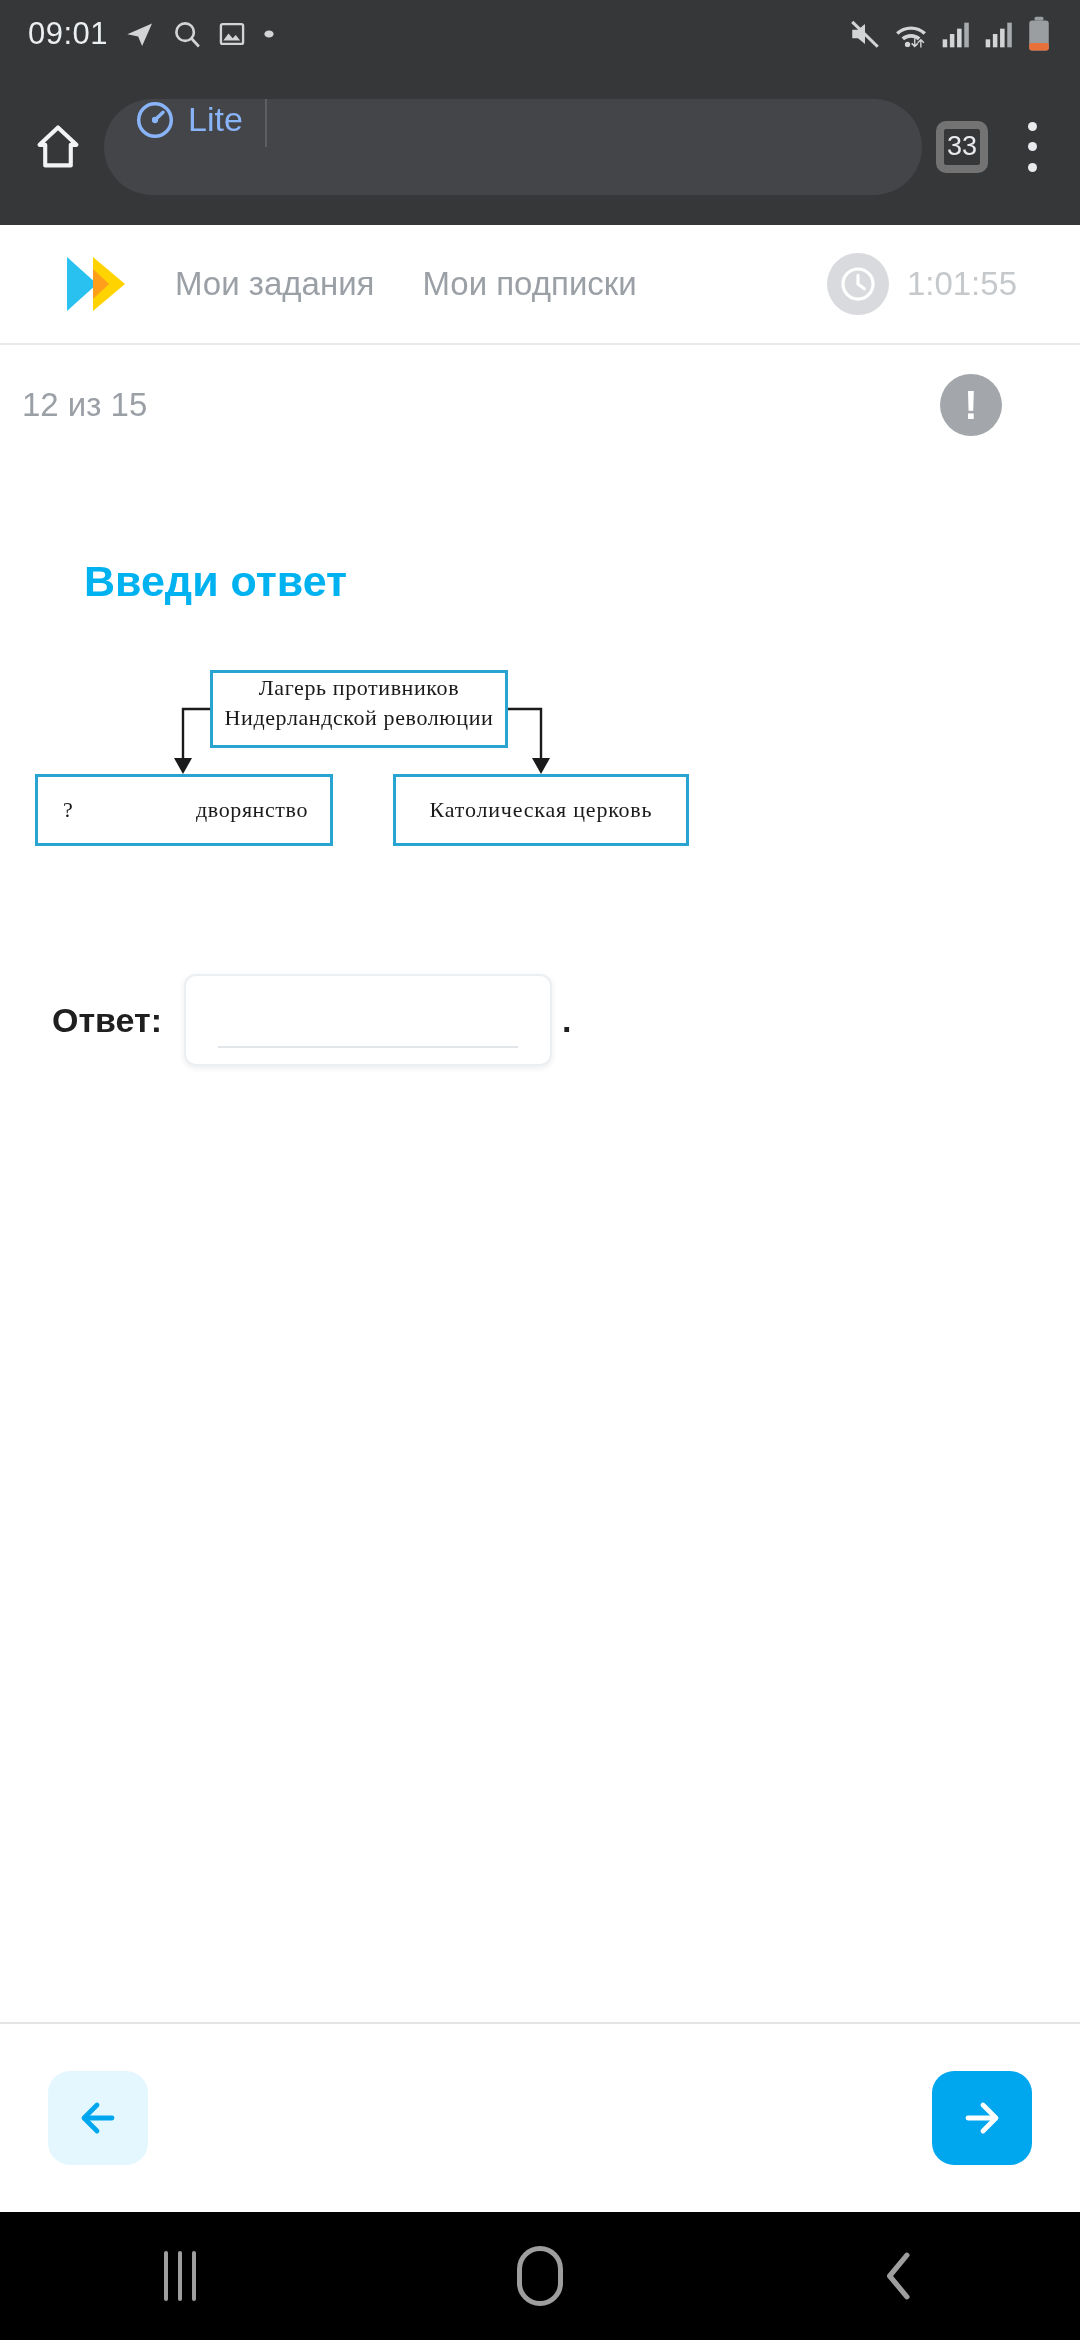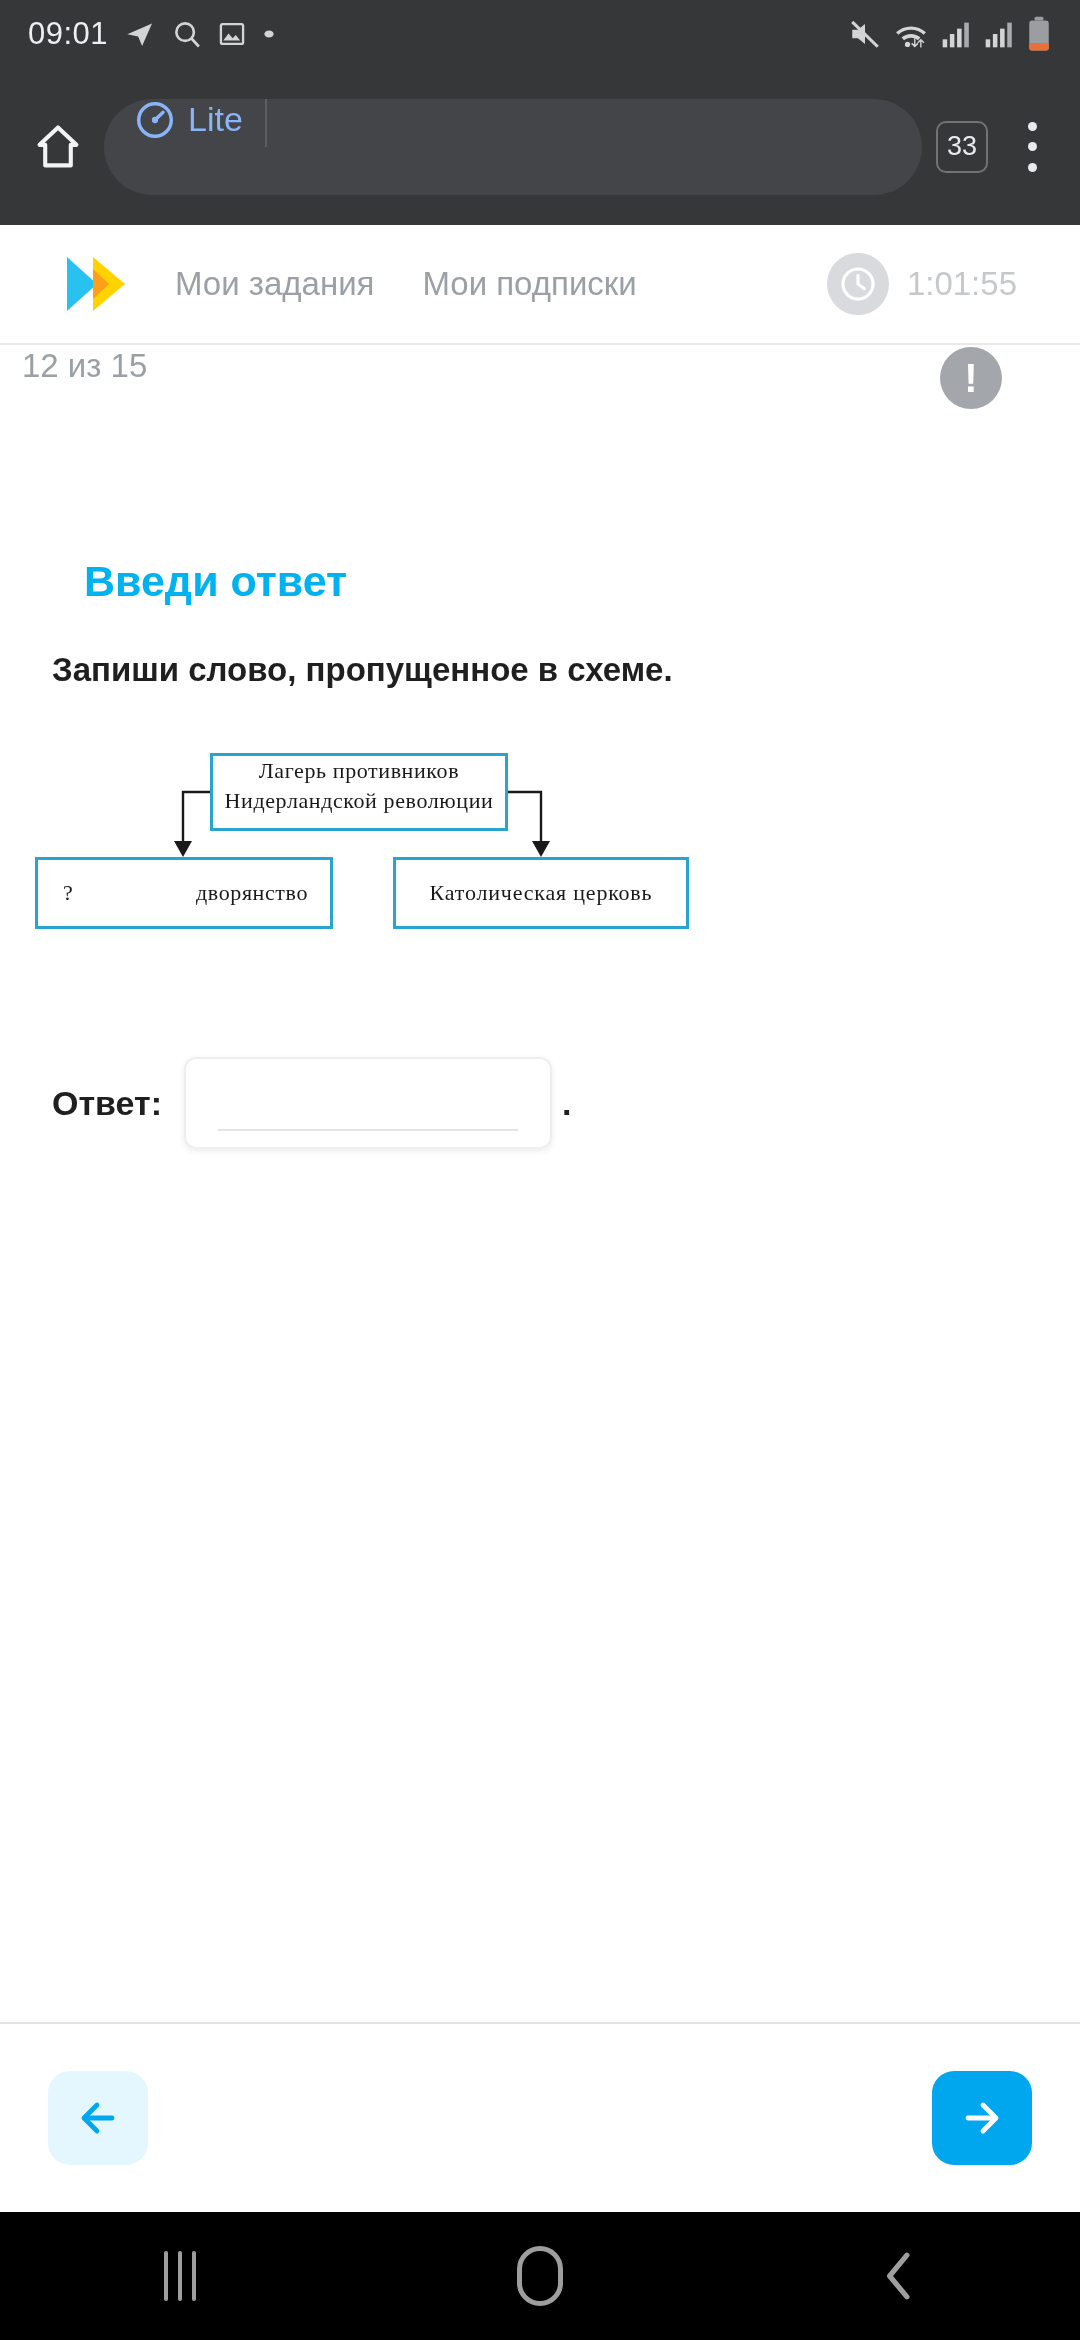--- a/index.html
+++ b/index.html
@@ -34,21 +34,21 @@
     display: flex; align-items: flex-start; padding: 0 30px; overflow: hidden;
   }
   .lite-chip { display: flex; align-items: center; gap: 12px; flex: none; }
   .lite-text { color: #8ab4f8; font-size: 34px; }
   .omni-sep { width: 2px; height: 48px; background: #5c5e62; margin: 0 22px; flex: none; }
   .omni-url { color: #f1f3f4; font-size: 34px; white-space: nowrap; overflow:hidden;
     -webkit-mask-image: linear-gradient(to right, #000 74%, transparent 99%);
     mask-image: linear-gradient(to right, #000 74%, transparent 99%);
   }
   .tabcount {
-    width: 52px; height: 52px; border: 2px solid #737373; border-radius: 10px;
+    width: 52px; height: 52px; border: 8px solid #737373; border-radius: 10px;
     color: #e8eaed; font-size: 27px; display:flex; align-items:center; justify-content:center;
     flex: none; margin-right: 18px;
   }
   .kebab { width: 52px; height: 60px; display:flex; flex-direction:column; align-items:center; justify-content:space-between; padding:5px 0; flex:none; }
   .kebab i { width: 9px; height: 9px; border-radius: 50%; background: #e8eaed; display:block; }
 
   
   .appheader {
     position: absolute; top: 225px; left: 0; width: 1080px; height: 120px;
     background: #fff; display: flex; align-items: center; padding: 0 63px;
@@ -59,21 +59,21 @@
   .timer-wrap { display: flex; align-items: center; gap: 18px; margin-left: auto; }
   .clock-circle {
     width: 62px; height: 62px; border-radius: 50%; background: #d8dadd;
     display: flex; align-items: center; justify-content: center; flex: none;
   }
   .timer-text { font-size: 33px; color: #c6c9cc; }
 
   
   .progressrow {
     position: absolute; top: 347px; left: 0; width: 1024px; height: 115px;
-    display: flex; padding: 0 22px 0 22px;
+    display: flex; align-items: center; padding: 0 22px 0 22px;
   }
   .progress-text { font-size: 33px; color: #9aa0a6; }
   .warn-badge {
     margin-left: auto; width: 62px; height: 62px; border-radius: 50%;
     background: #a3a7ab; color: #fff; display:flex; align-items:center; justify-content:center;
     font-size: 40px; font-weight: 700; line-height: 1;
   }
 
   
   .content { position: absolute; top: 462px; left: 0; width: 1080px; }
@@ -266,21 +266,20 @@
   </div>
 
   <div class="progressrow">
     <span class="progress-text">12 из 15</span>
     <span class="warn-badge">!</span>
   </div>
 
   <div class="content">
 
     <div class="task-title">Введи ответ</div>
-    <div class="task-prompt">Запиши слово, пропущенное в схеме.</div>
 
     <div class="diagram">
 
       <svg class="connector" viewBox="0 0 1080 240">
 
         <path d="M210 75 L183 75 L183 128" fill="none" stroke="#1a1a1a" stroke-width="2.4"></path>
         <path d="M183 140 L174 124 L192 124 Z" fill="#1a1a1a"></path>
 
         <path d="M508 75 L541 75 L541 128" fill="none" stroke="#1a1a1a" stroke-width="2.4"></path>
         <path d="M541 140 L532 124 L550 124 Z" fill="#1a1a1a"></path>

